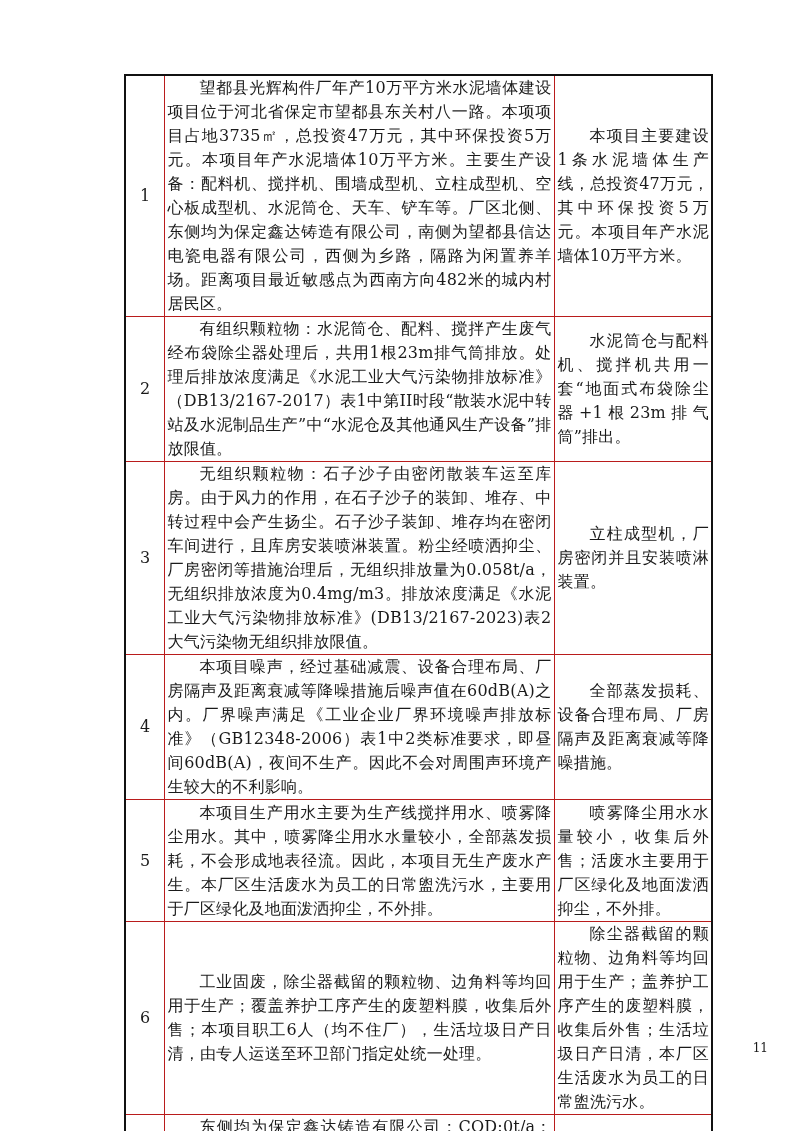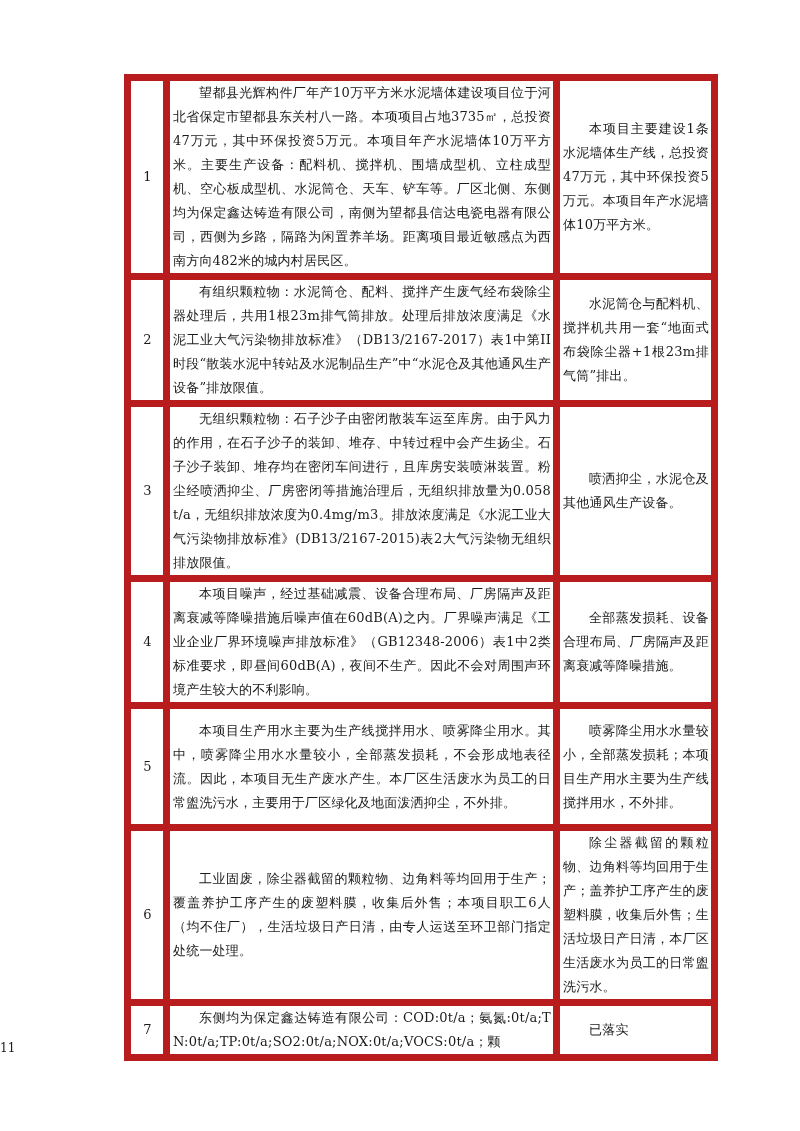--- a/index.html
+++ b/index.html
@@ -27,24 +27,24 @@
       top: 74px;
       width: 587px;
       border-collapse: collapse;
       table-layout: fixed;
       border: 2px solid #111111;
     }
     table.doc-table col.c-no { width: 39px; }
     table.doc-table col.c-desc { width: 390px; }
     table.doc-table col.c-measure { width: 158px; }
     table.doc-table td {
-      border: 7px solid #b91c1c;
+      border: 1px solid #b91c1c;
       padding: 0 2px 0 3px;
       vertical-align: middle;
-      font-size: 13px;
+      font-size: 16px;
       line-height: 24px;
       letter-spacing: 0.2px;
       overflow: hidden;
     }
     td.cell-no {
       text-align: center;
       padding: 0;
       font-size: 13px;
     }
     td.cell-desc, td.cell-measure {
@@ -53,21 +53,21 @@
     }
     .indent {
       text-indent: 2em;
       display: block;
     }
     .page-number {
       position: absolute;
       left: 0;
       width: 768px;
       top: 1041px;
-      text-align: left;
+      text-align: right;
       font-size: 12px;
       color: #1a1a1a;
     }
   </style>
 </head>
 <body>
 
 <div class="page">
   <table class="doc-table">
     <colgroup>
@@ -90,42 +90,42 @@
         <td class="cell-desc">
             <span class="indent">有组织颗粒物：水泥筒仓、配料、搅拌产生废气经布袋除尘器处理后，共用1根23m排气筒排放。处理后排放浓度满足《水泥工业大气污染物排放标准》（DB13/2167-2017）表1中第II时段“散装水泥中转站及水泥制品生产”中“水泥仓及其他通风生产设备”排放限值。</span>
           </td>
         <td class="cell-measure">
             <span class="indent">水泥筒仓与配料机、搅拌机共用一套“地面式布袋除尘器+1根23m排气筒”排出。</span>
           </td>
       </tr>
       <tr style="height: 170px;">
         <td class="cell-no">3</td>
         <td class="cell-desc">
-            <span class="indent">无组织颗粒物：石子沙子由密闭散装车运至库房。由于风力的作用，在石子沙子的装卸、堆存、中转过程中会产生扬尘。石子沙子装卸、堆存均在密闭车间进行，且库房安装喷淋装置。粉尘经喷洒抑尘、厂房密闭等措施治理后，无组织排放量为0.058t/a，无组织排放浓度为0.4mg/m3。排放浓度满足《水泥工业大气污染物排放标准》(DB13/2167-2015)表2大气污染物无组织排放限值。</span>
+            <span class="indent">无组织颗粒物：石子沙子由密闭散装车运至库房。由于风力的作用，在石子沙子的装卸、堆存、中转过程中会产生扬尘。石子沙子装卸、堆存均在密闭车间进行，且库房安装喷淋装置。粉尘经喷洒抑尘、厂房密闭等措施治理后，无组织排放量为0.058t/a，无组织排放浓度为0.4mg/m3。排放浓度满足《水泥工业大气污染物排放标准》(DB13/2167-2023)表2大气污染物无组织排放限值。</span>
           </td>
         <td class="cell-measure">
-            <span class="indent">喷洒抑尘，水泥仓及其他通风生产设备。</span>
+            <span class="indent">立柱成型机，厂房密闭并且安装喷淋装置。</span>
           </td>
       </tr>
       <tr style="height: 121px;">
         <td class="cell-no">4</td>
         <td class="cell-desc">
             <span class="indent">本项目噪声，经过基础减震、设备合理布局、厂房隔声及距离衰减等降噪措施后噪声值在60dB(A)之内。厂界噪声满足《工业企业厂界环境噪声排放标准》（GB12348-2006）表1中2类标准要求，即昼间60dB(A)，夜间不生产。因此不会对周围声环境产生较大的不利影响。</span>
           </td>
         <td class="cell-measure">
             <span class="indent">全部蒸发损耗、设备合理布局、厂房隔声及距离衰减等降噪措施。</span>
           </td>
       </tr>
       <tr style="height: 122px;">
         <td class="cell-no">5</td>
         <td class="cell-desc">
             <span class="indent">本项目生产用水主要为生产线搅拌用水、喷雾降尘用水。其中，喷雾降尘用水水量较小，全部蒸发损耗，不会形成地表径流。因此，本项目无生产废水产生。本厂区生活废水为员工的日常盥洗污水，主要用于厂区绿化及地面泼洒抑尘，不外排。</span>
           </td>
         <td class="cell-measure">
-            <span class="indent">喷雾降尘用水水量较小，全部蒸发损耗；本项目生产用水主要为生产线搅拌用水，不外排。</span>
+            <span class="indent">喷雾降尘用水水量较小，收集后外售；活废水主要用于厂区绿化及地面泼洒抑尘，不外排。</span>
           </td>
       </tr>
       <tr style="height: 170px;">
         <td class="cell-no">6</td>
         <td class="cell-desc">
             <span class="indent">工业固废，除尘器截留的颗粒物、边角料等均回用于生产；覆盖养护工序产生的废塑料膜，收集后外售；本项目职工6人（均不住厂），生活垃圾日产日清，由专人运送至环卫部门指定处统一处理。</span>
           </td>
         <td class="cell-measure">
             <span class="indent">除尘器截留的颗粒物、边角料等均回用于生产；盖养护工序产生的废塑料膜，收集后外售；生活垃圾日产日清，本厂区生活废水为员工的日常盥洗污水。</span>
           </td>

